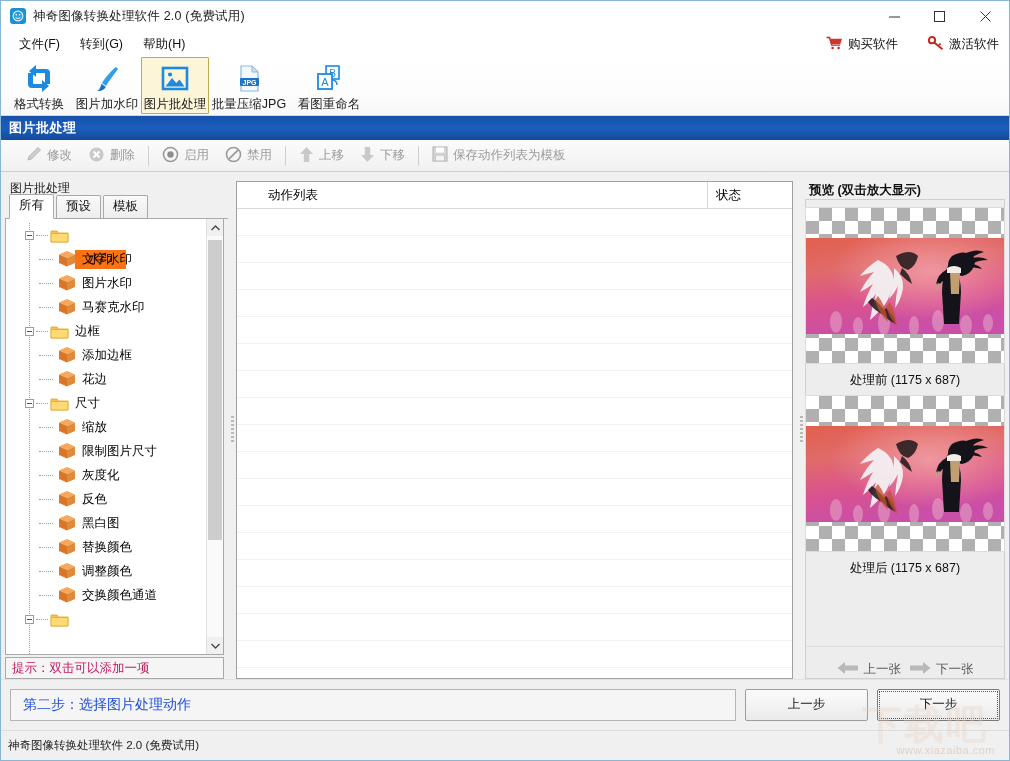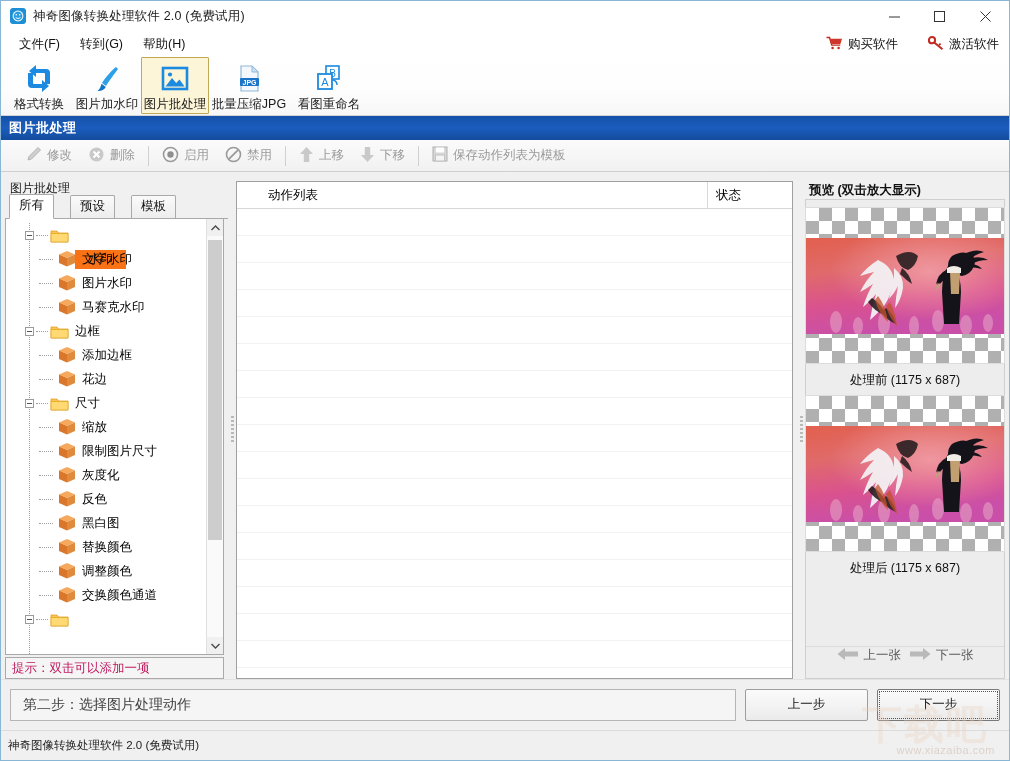--- a/index.html
+++ b/index.html
@@ -163,21 +163,21 @@
     border-bottom: 1px solid #a9a9a9;
     position: relative;
     z-index: 2;
   }
   .tab {
     font-size: 12.5px;
     padding: 2px 9px 3px 9px;
     border: 1px solid #a9a9a9;
     border-bottom: none;
     background: linear-gradient(to bottom,#fafafa,#ededed);
-    margin-right: 16px;
+    margin-right: 2px;
     color: #111;
     border-radius: 2px 2px 0 0;
   }
   .tab.active {
     background: #fff;
     position: relative;
     top: 1px;
     padding-bottom: 4px;
     border-bottom: 1px solid #fff;
   }
@@ -345,21 +345,21 @@
   .cap {
     font-size: 12.5px;
     color: #111;
     margin-top: 8px;
     margin-bottom: 6px;
   }
   .nav {
     height: 32px;
     border-top: 1px solid #dcdcdc;
     width: 100%;
-    display: flex; align-items: flex-start; justify-content: center;
+    display: flex; align-items: flex-end; justify-content: center;
     gap: 8px;
     background: #ededed;
   }
   .navbtn { display: flex; align-items: center; gap: 5px; font-size: 12.5px; color: #5a5a5a; }
 
   
   .footer {
     position: absolute;
     left: 0; right: 0; bottom: 31px;
     height: 50px;
@@ -369,21 +369,21 @@
     gap: 9px;
     border-top: 1px solid #e2e2e2;
   }
   .stepbox {
     flex: 1; height: 32px;
     border: 1px solid #b5b5b5;
     background: #f5f5f5;
     display: flex; align-items: center;
     padding-left: 12px;
     font-size: 14px;
-    color: #404040;
+    color: #1d4ed8;
   }
   .btn {
     width: 123px; height: 32px;
     border: 1px solid #9d9d9d;
     background: linear-gradient(to bottom,#fbfbfb,#ebebeb);
     display: flex; align-items: center; justify-content: center;
     font-size: 12.5px;
     color: #111;
     border-radius: 2px;
   }

